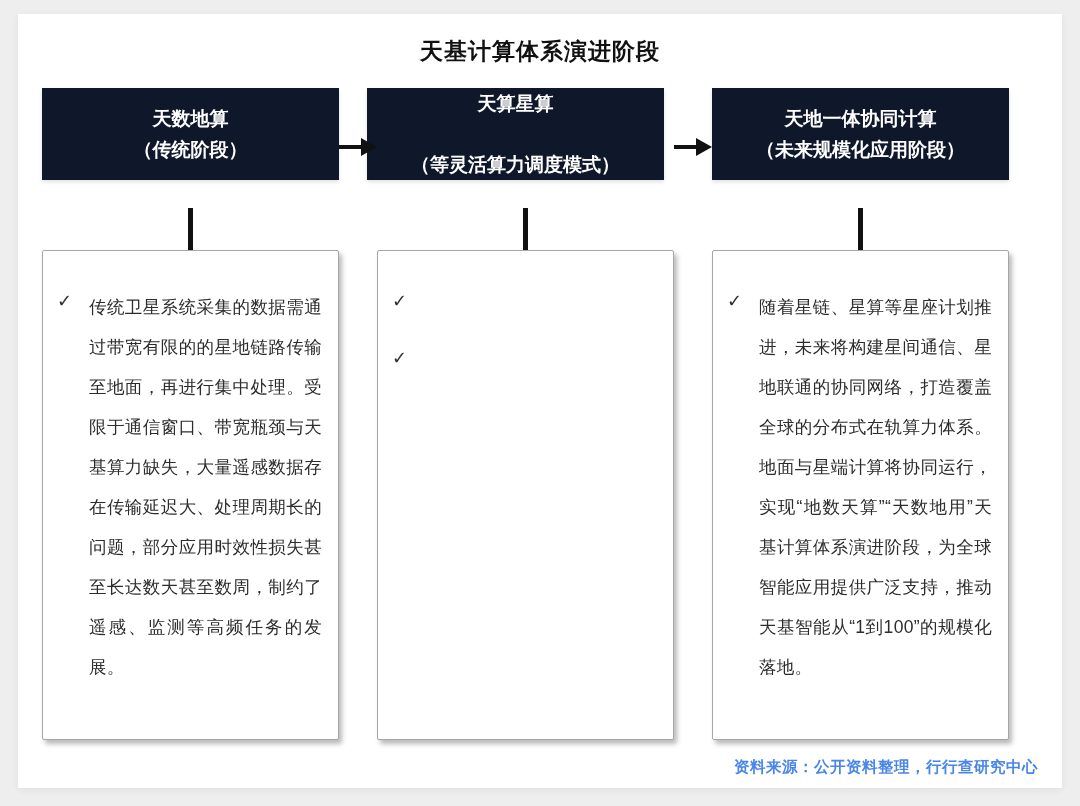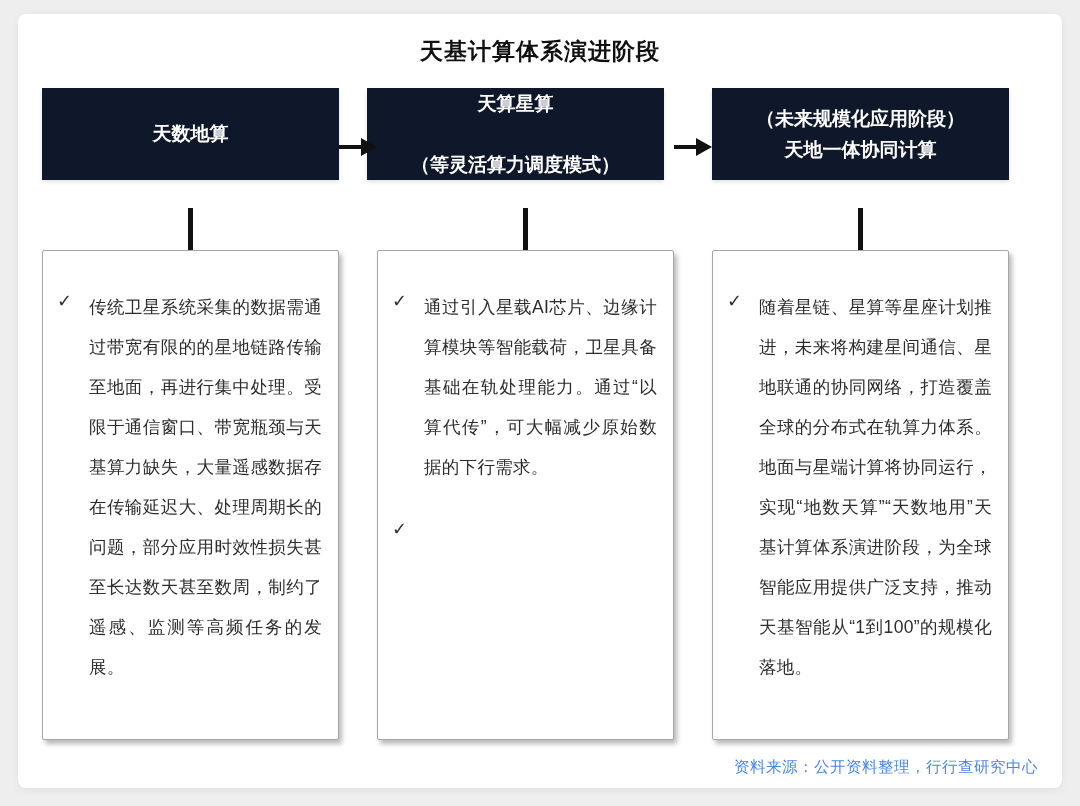--- a/index.html
+++ b/index.html
@@ -17,21 +17,21 @@
     background: #eeeeee;
     overflow: hidden;
   }
   .card {
     position: absolute;
     left: 18px;
     top: 14px;
     width: 1044px;
     height: 774px;
     background: #ffffff;
-    border-radius: 8px;
+    border-radius: 0;
     box-shadow: 0 2px 8px rgba(0,0,0,0.06);
   }
   .page-title {
     position: absolute;
     top: 22px;
     left: 0;
     width: 100%;
     text-align: center;
     font-size: 23px;
     font-weight: bold;
@@ -133,43 +133,44 @@
     line-height: 40px;
     color: #2c2c2c;
     text-align: justify;
     letter-spacing: 0.3px;
   }
   .source-note {
     position: absolute;
     right: 24px;
     bottom: 10px;
     font-size: 15.5px;
-    font-weight: normal;
+    font-weight: bold;
     color: #4a86e8;
     letter-spacing: 0.5px;
   }
 </style>
 </head>
 <body>
 
 <div class="canvas">
   <div class="card">
 
     <div class="page-title">天基计算体系演进阶段</div>
 
     <div class="stage-header col-1">
       <div>天数地算</div>
+      <div>（传统阶段）</div>
     </div>
     <div class="stage-header col-2">
       <div>天算星算</div>
       <div>（等灵活算力调度模式）</div>
     </div>
     <div class="stage-header col-3">
+      <div>天地一体协同计算</div>
       <div>（未来规模化应用阶段）</div>
-      <div>天地一体协同计算</div>
     </div>
 
     <div class="flow-arrow a-1">
       <div class="shaft"></div>
       <div class="head"></div>
     </div>
     <div class="flow-arrow a-2">
       <div class="shaft"></div>
       <div class="head"></div>
     </div>
@@ -181,21 +182,20 @@
     <div class="content-box col-1">
       <div class="bullet">
         <span class="check">✓</span>
         <span class="text">传统卫星系统采集的数据需通过带宽有限的的星地链路传输至地面，再进行集中处理。受限于通信窗口、带宽瓶颈与天基算力缺失，大量遥感数据存在传输延迟大、处理周期长的问题，部分应用时效性损失甚至长达数天甚至数周，制约了遥感、监测等高频任务的发展。</span>
       </div>
     </div>
 
     <div class="content-box col-2">
       <div class="bullet">
         <span class="check">✓</span>
-        <span class="text">通过引入星载AI芯片、边缘计算模块等智能载荷，卫星具备基础在轨处理能力。通过“以算代传”，可大幅减少原始数据的下行需求。</span>
       </div>
       <div class="bullet">
         <span class="check">✓</span>
       </div>
     </div>
 
     <div class="content-box col-3">
       <div class="bullet">
         <span class="check">✓</span>
         <span class="text">随着星链、星算等星座计划推进，未来将构建星间通信、星地联通的协同网络，打造覆盖全球的分布式在轨算力体系。地面与星端计算将协同运行，实现“地数天算”“天数地用”天基计算体系演进阶段，为全球智能应用提供广泛支持，推动天基智能从“1到100”的规模化落地。</span>

